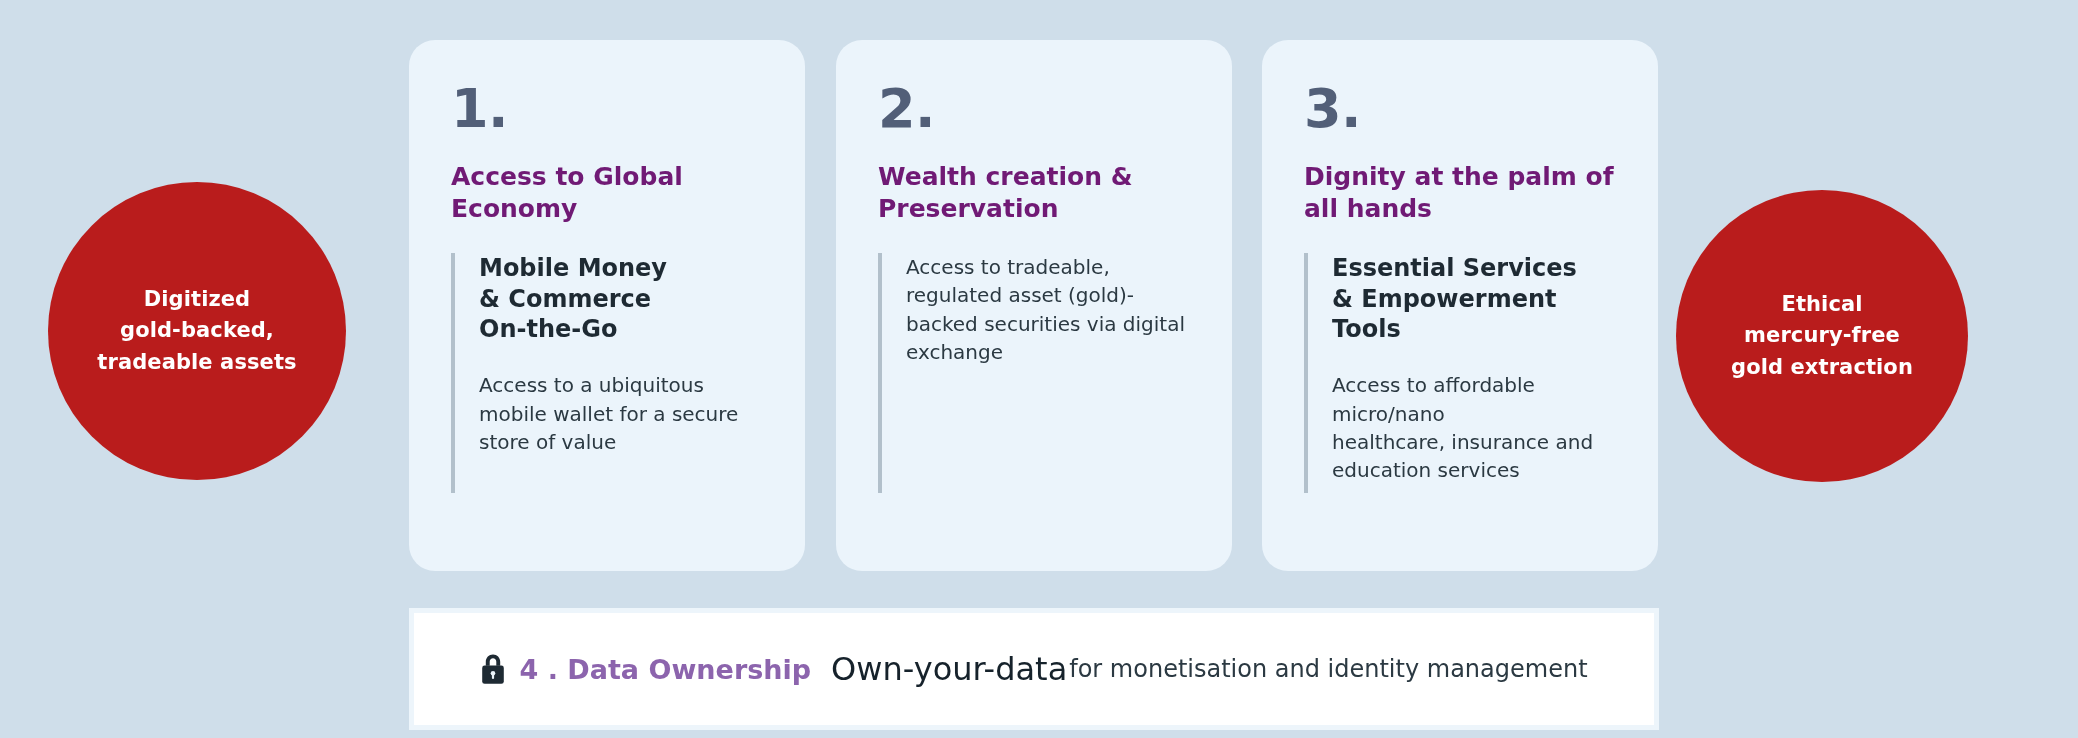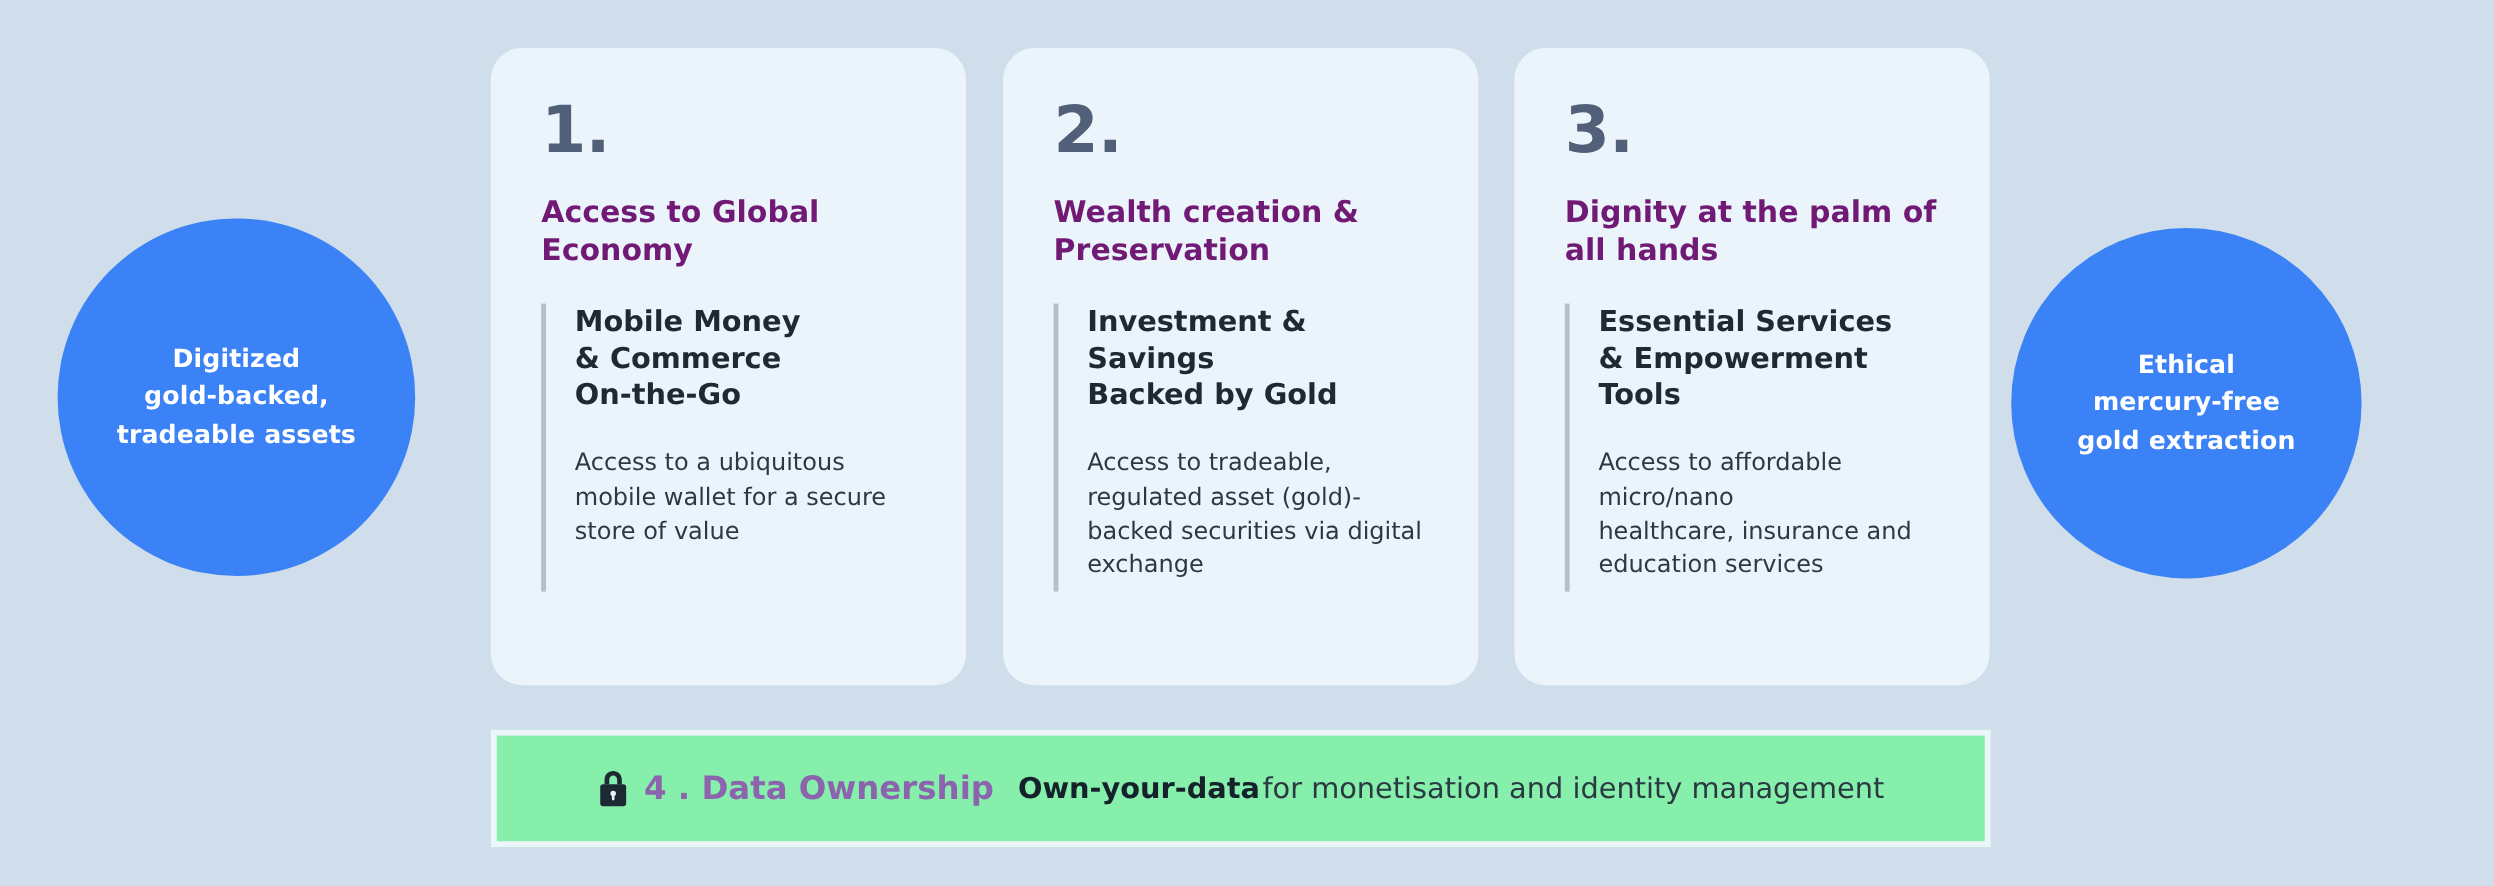--- a/index.html
+++ b/index.html
@@ -19,21 +19,21 @@
   .stage {
     position: relative;
     width: 2078px;
     height: 738px;
   }
 
   
   .circle {
     position: absolute;
     border-radius: 50%;
-    background: #3b82f6;
+    background: #b91c1c;
     display: flex;
     align-items: center;
     justify-content: center;
     text-align: center;
   }
   .circle-text {
     color: #ffffff;
     font-weight: bold;
     font-size: 21px;
     line-height: 1.48;
@@ -99,22 +99,22 @@
     margin-top: 26px;
     white-space: pre-line;
   }
 
   
   .banner {
     position: absolute;
     left: 409px;
     top: 608px;
     width: 1250px;
-    height: 98px;
-    background: #86efac;
+    height: 122px;
+    background: #ffffff;
     border: 5px solid #edf5fb;
     display: flex;
     align-items: center;
     justify-content: center;
     gap: 0;
   }
 
   .lock-icon {
     width: 26px;
     height: 32px;
@@ -125,22 +125,22 @@
 
   .banner-num {
     color: #8c64ad;
     font-weight: bold;
     font-size: 27px;
     white-space: pre;
   }
 
   .banner-strong {
     color: #16222b;
-    font-weight: bold;
-    font-size: 24px;
+    font-weight: normal;
+    font-size: 32px;
     margin-left: 20px;
     white-space: pre;
   }
 
   .banner-rest {
     color: #2b3942;
     font-size: 24px;
     margin-left: 2px;
     white-space: pre;
   }
@@ -171,22 +171,20 @@
       </div>
     </div>
   </div>
 
   <div class="card card-2">
     <div class="card-inner">
       <div class="card-number">2.</div>
       <div class="card-heading">Wealth creation &amp;
 Preservation</div>
       <div class="accent-block">
-        <div class="accent-title">Investment &amp; Savings
-Backed by Gold</div>
         <div class="accent-body">Access to tradeable,
 regulated asset (gold)-
 backed securities via digital
 exchange</div>
       </div>
     </div>
   </div>
 
   <div class="card card-3">
     <div class="card-inner">

